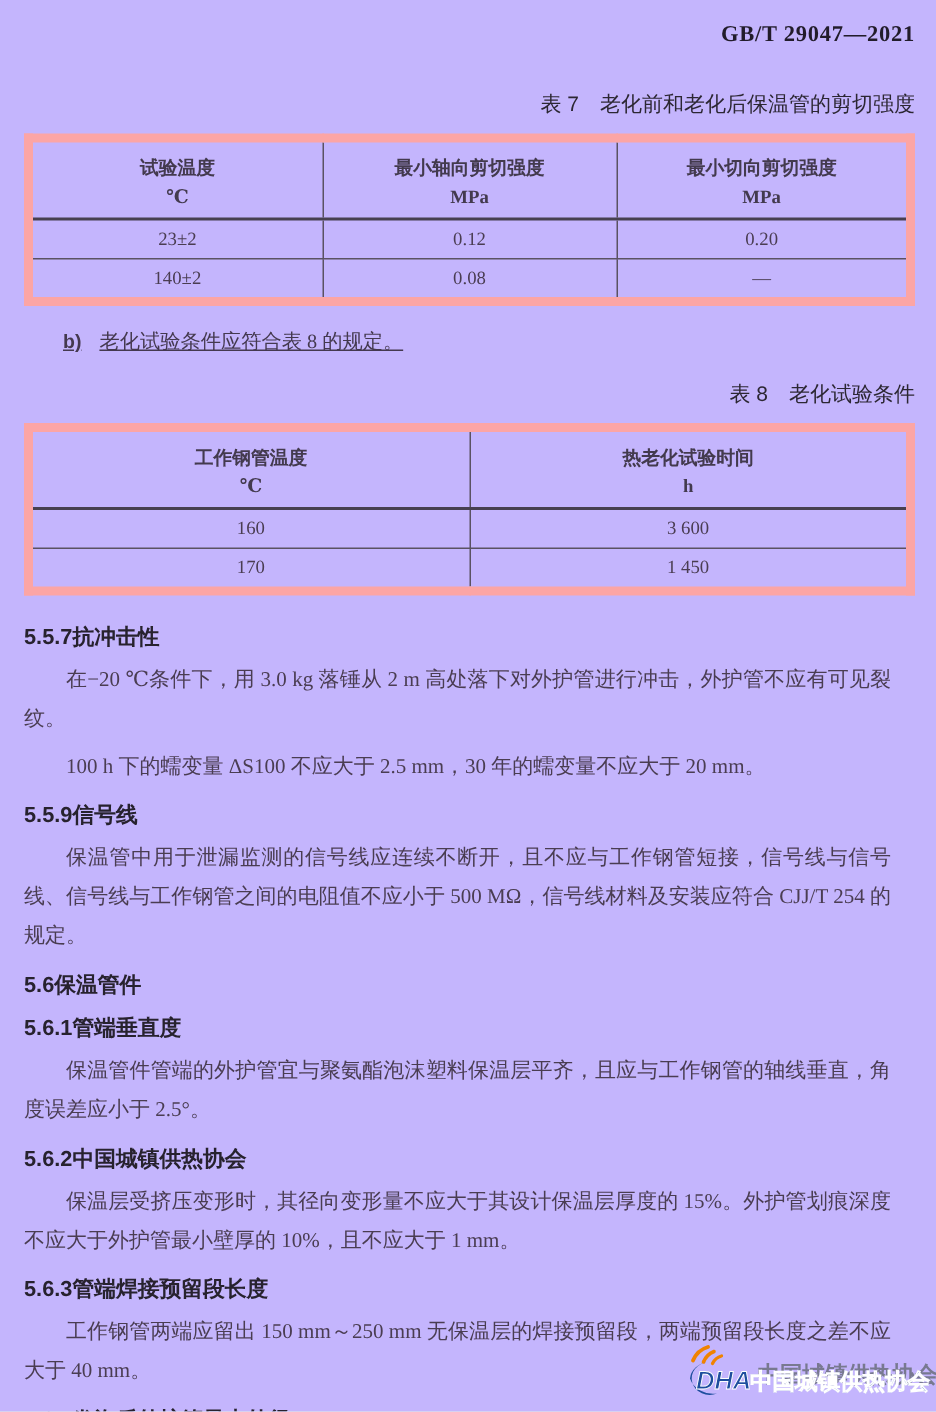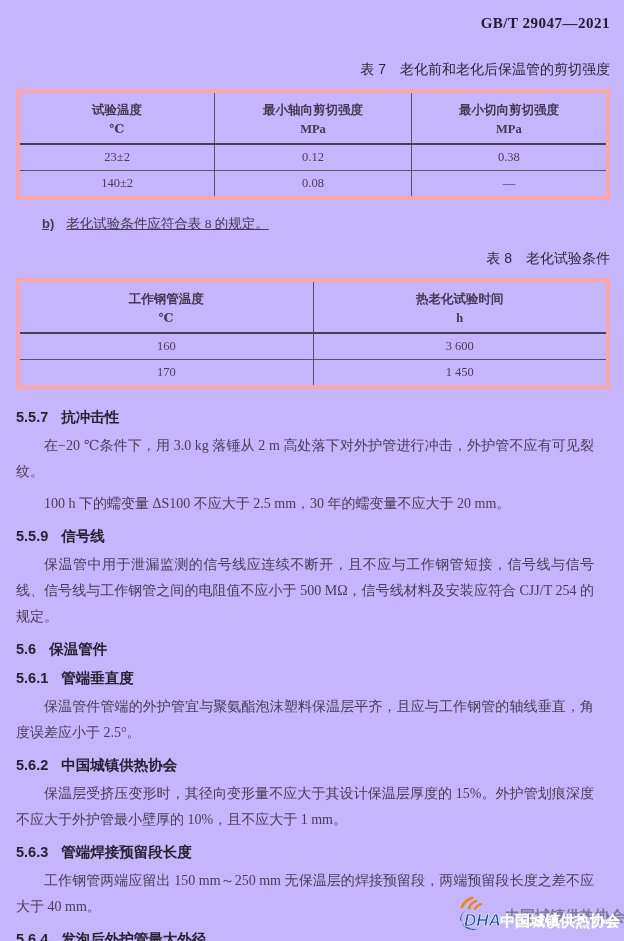--- a/index.html
+++ b/index.html
@@ -40,21 +40,21 @@
     table-layout:fixed;
   }
   table.std th,table.std td{
     border:1px solid #5a5262;
     text-align:center;
     vertical-align:middle;
     font-size:12.5px;
     color:#4a3d52;
     padding:0;
   }
-  table.std{border:4px solid #fca5a5;}
+  table.std{border:6px solid #fca5a5;}
   table.std thead th{
     font-weight:bold;
     color:#433a4e;
     height:50px;
     border-bottom:2px solid #474050;
   }
   table.std thead .h-name{display:block;line-height:20px;margin-top:2px;}
   table.std thead .h-unit{display:block;line-height:18px;font-weight:bold;}
   table.std tbody td{height:25px;line-height:25px;}
   .item-b{
@@ -69,21 +69,21 @@
   .cap8{margin-top:15px;}
   .sections{margin-top:18px;}
   .sec-heading{
     margin-top:9px;
     font-family:"Liberation Sans","DejaVu Sans",sans-serif;
     font-weight:bold;
     font-size:14.5px;
     line-height:20px;
     color:#27222e;
   }
-  .sec-heading .sec-num{margin-right:13px;}
+  .sec-heading .sec-num{}
   .sec-para{
     margin:6px 16px 0 0;
     font-size:14px;
     line-height:26px;
     text-indent:2em;
     text-align:justify;
     color:#4a3d52;
   }
   
   .assoc-logo{
@@ -118,21 +118,21 @@
         <th>
           <span class="h-name">最小切向剪切强度</span>
           <span class="h-unit">MPa</span>
         </th>
       </tr>
     </thead>
     <tbody>
       <tr>
         <td>23±2</td>
         <td>0.12</td>
-        <td>0.38</td>
+        <td>0.20</td>
       </tr>
       <tr>
         <td>140±2</td>
         <td>0.08</td>
         <td>—</td>
       </tr>
     </tbody>
   </table>
 
   <div class="item-b">

